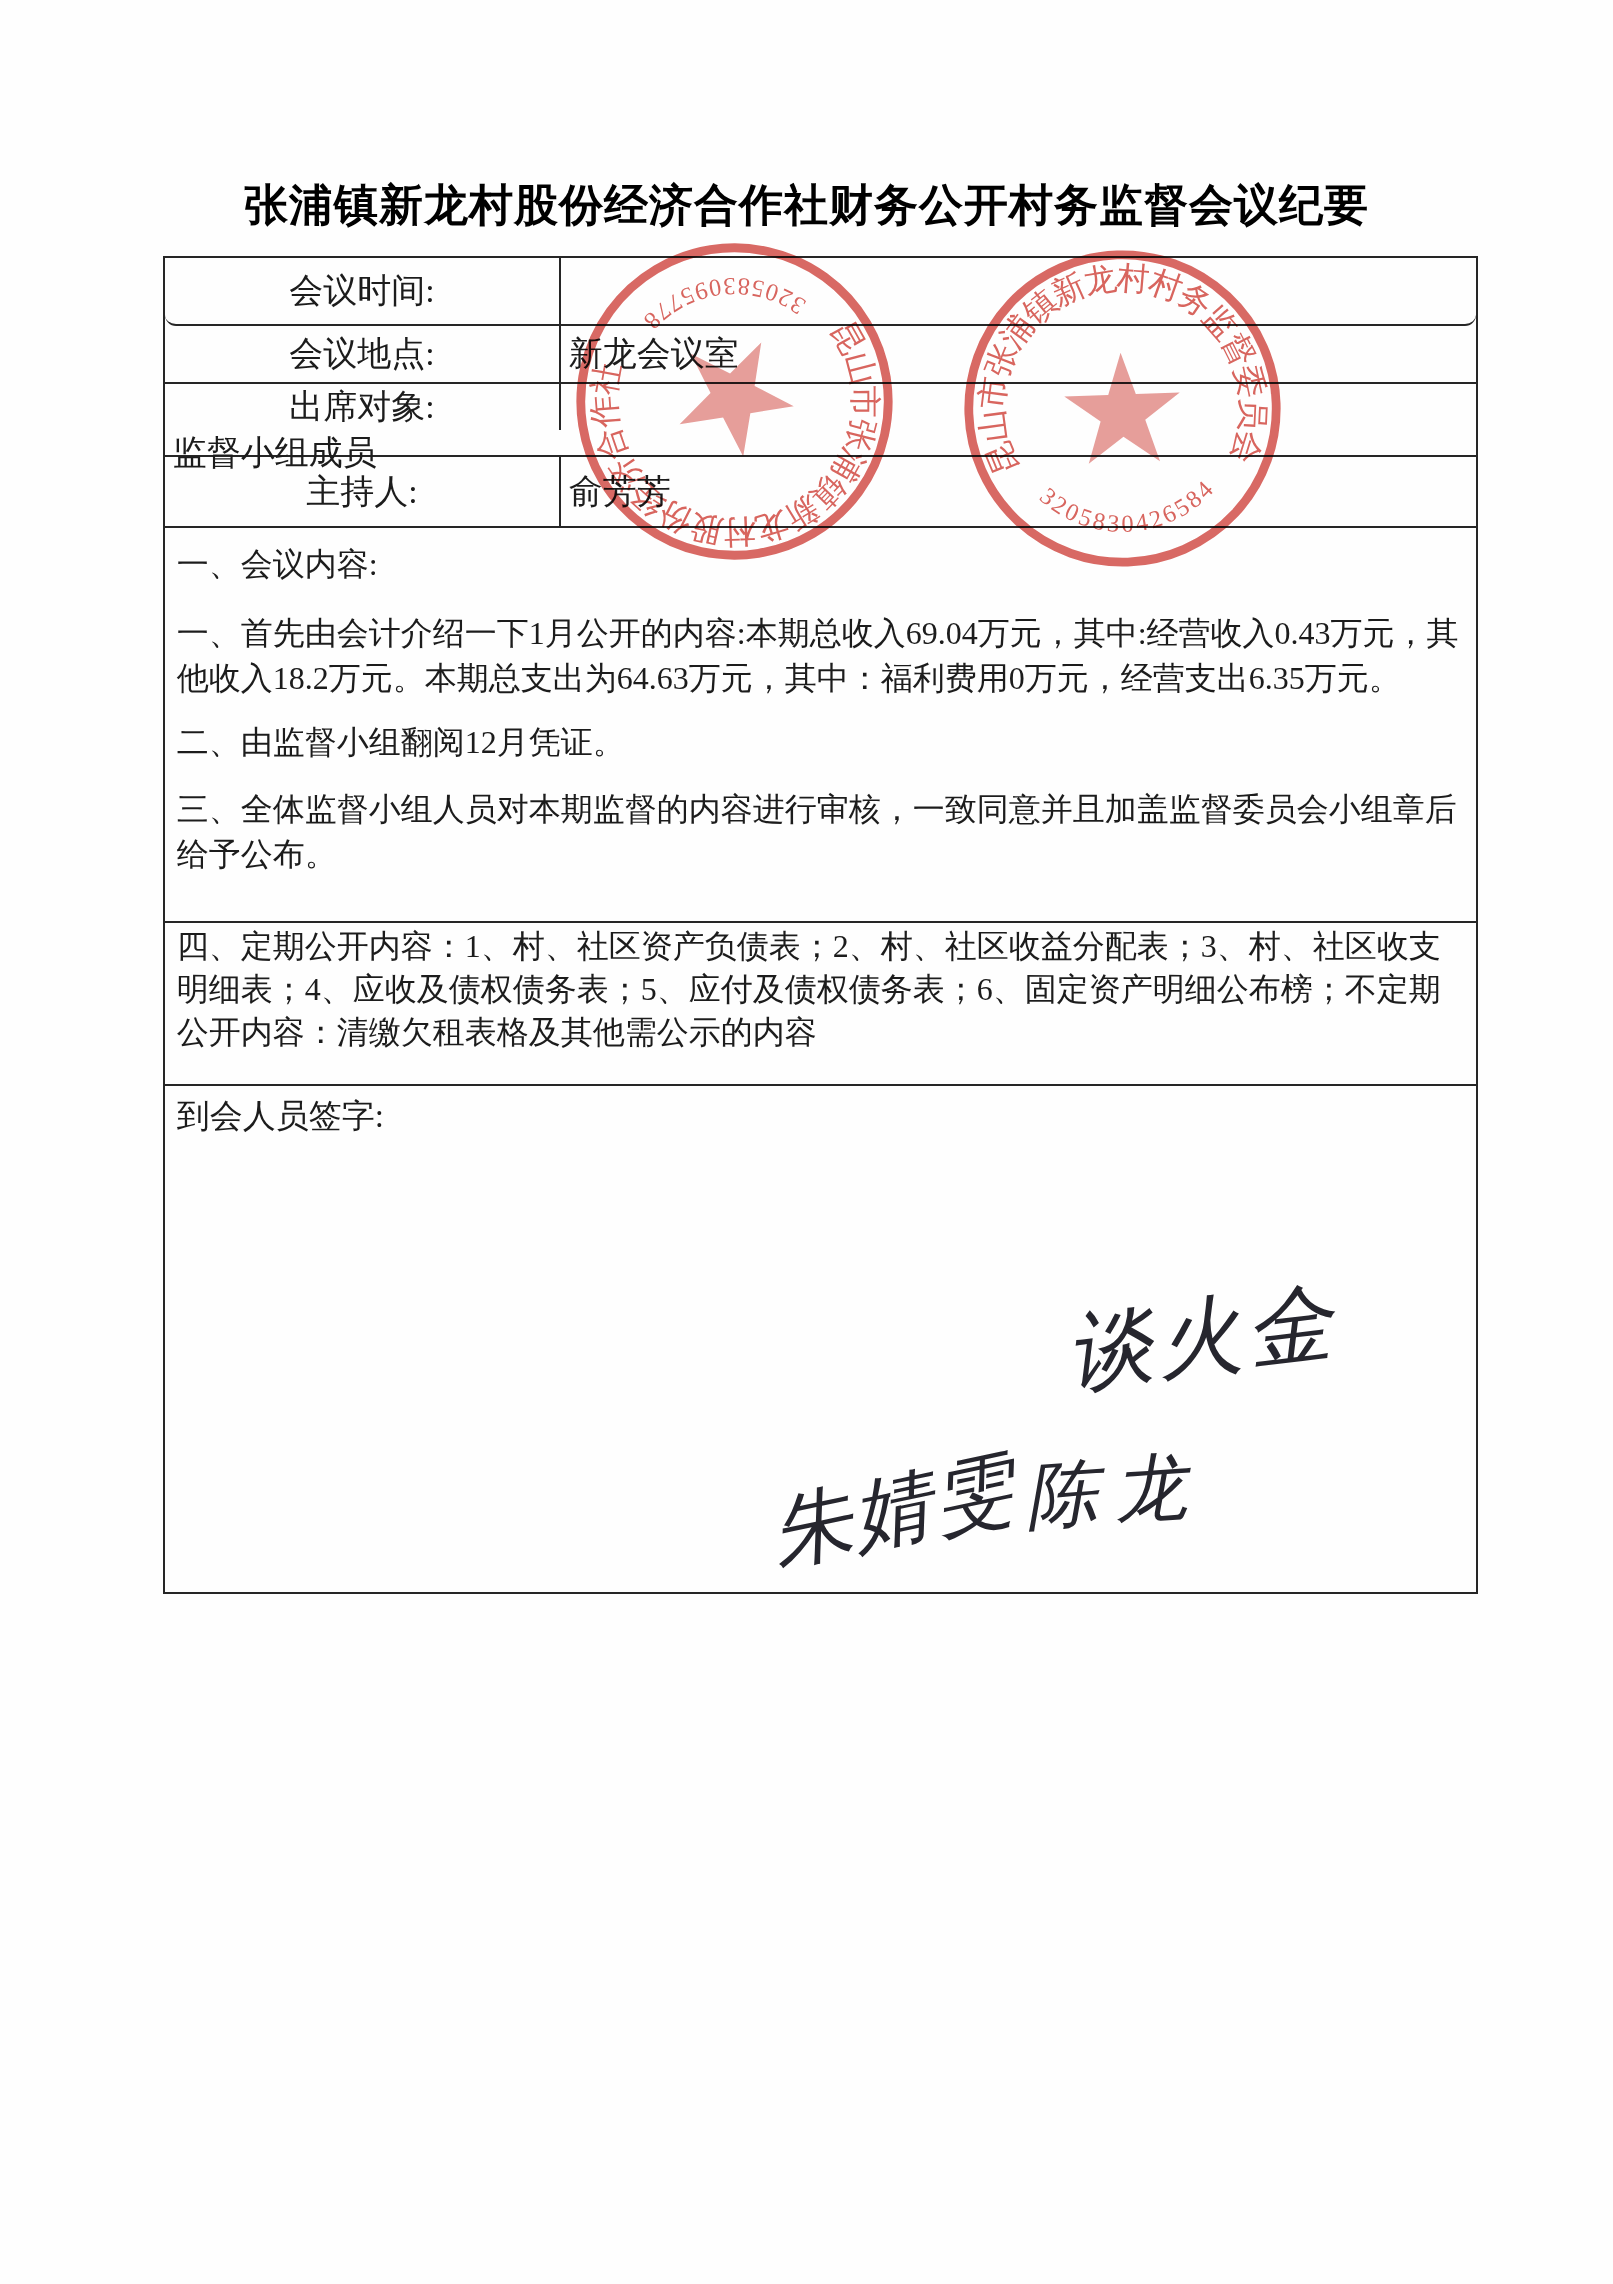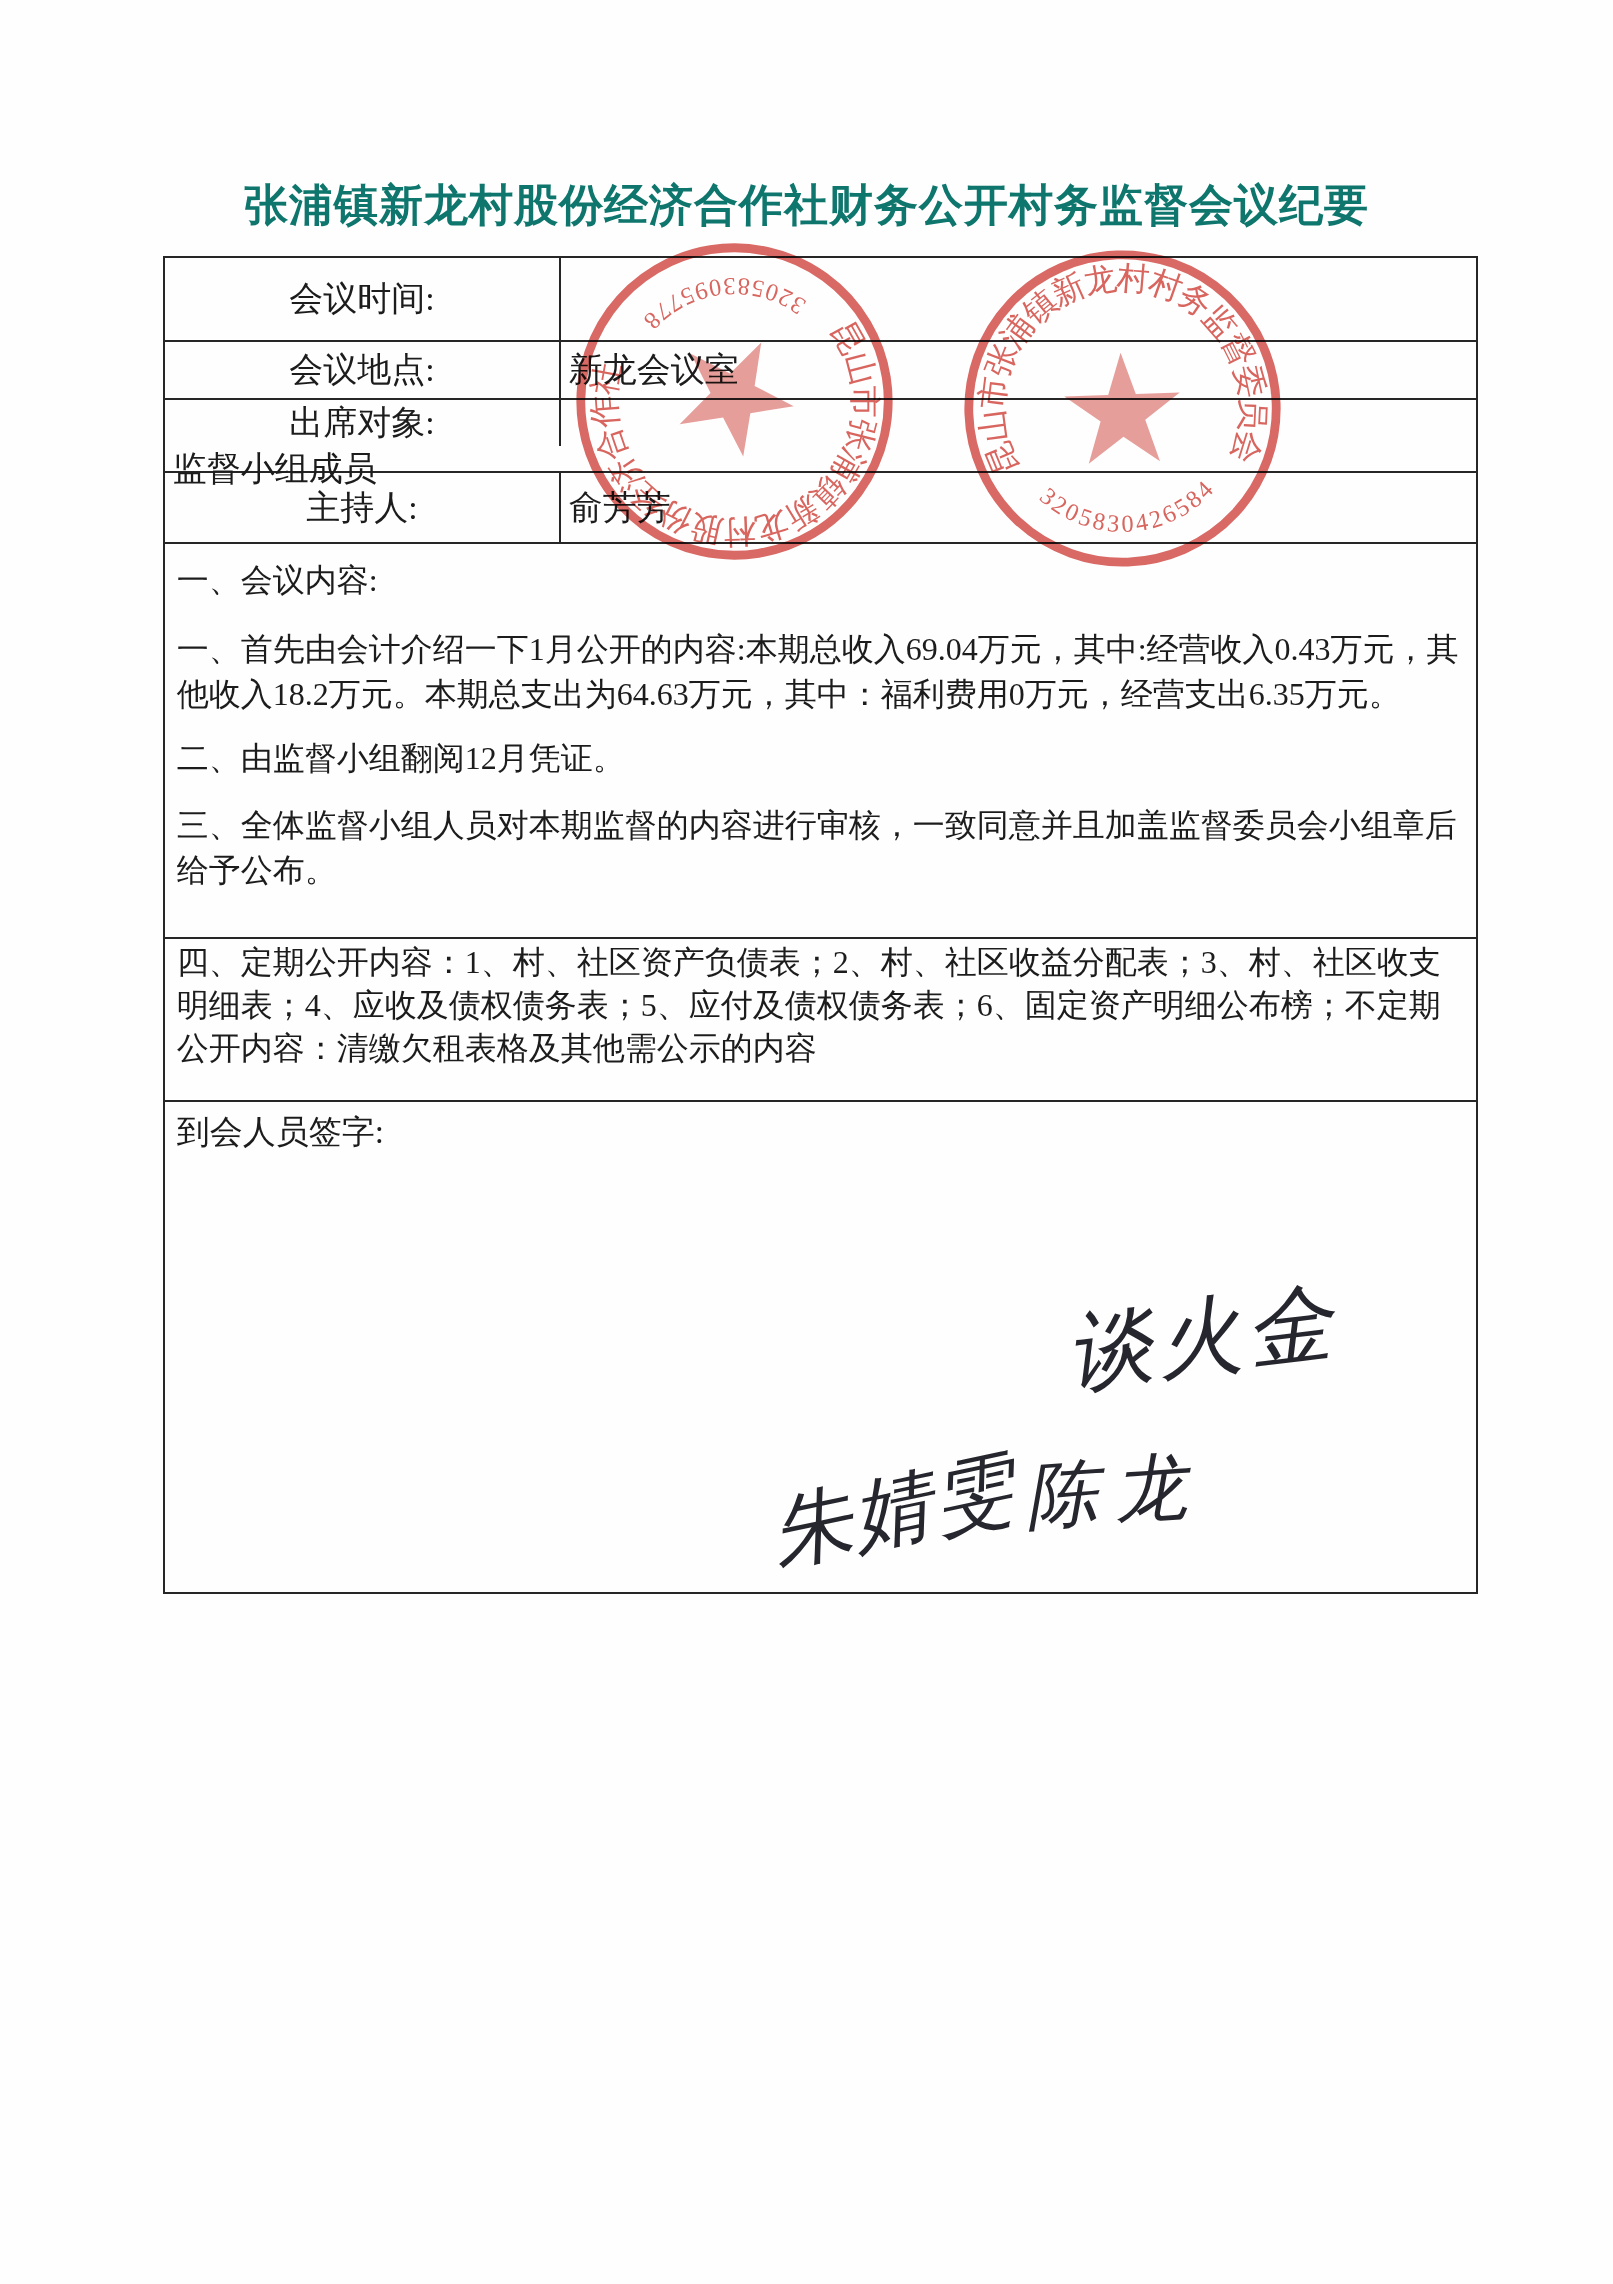--- a/index.html
+++ b/index.html
@@ -4,29 +4,29 @@
 <style>
   html,body{margin:0;padding:0;}
   body{
     width:1613px;height:2285px;background:#ffffff;position:relative;
     font-family:"Liberation Serif","DejaVu Serif",serif;color:#1c1c1c;
     overflow:hidden;
   }
   .page{position:absolute;inset:0;background:#fefefe;}
   .title{
     position:absolute;top:176px;left:0;width:100%;margin:0;
-    text-align:center;font-size:44px;font-weight:700;letter-spacing:1px;color:#0f766e;
+    text-align:center;font-size:44px;font-weight:700;letter-spacing:1px;color:#000000;
   }
   .tbl{
     position:absolute;left:163px;top:256px;width:1315px;height:1338px;
     border:2.9px solid #262626;box-sizing:border-box;
     display:flex;flex-direction:column;background:transparent;
   }
   .meta-row{display:flex;flex:none;border-bottom:2px solid #262626;box-sizing:border-box;}
-  .meta-row.r1{height:84px;}
+  .meta-row.r1{height:68px;border-radius:11px;}
   .meta-row.r2{height:58px;}
   .meta-row.r3{height:73px;flex-direction:column;}
   .meta-row.r4{height:71px;}
   .meta-label{
     width:396px;flex:none;border-right:2px solid #262626;box-sizing:border-box;
     display:flex;align-items:center;justify-content:center;font-size:34px;
   }
   .meta-value{
     flex:1;display:flex;align-items:center;padding-left:7.8px;font-size:34px;
   }

